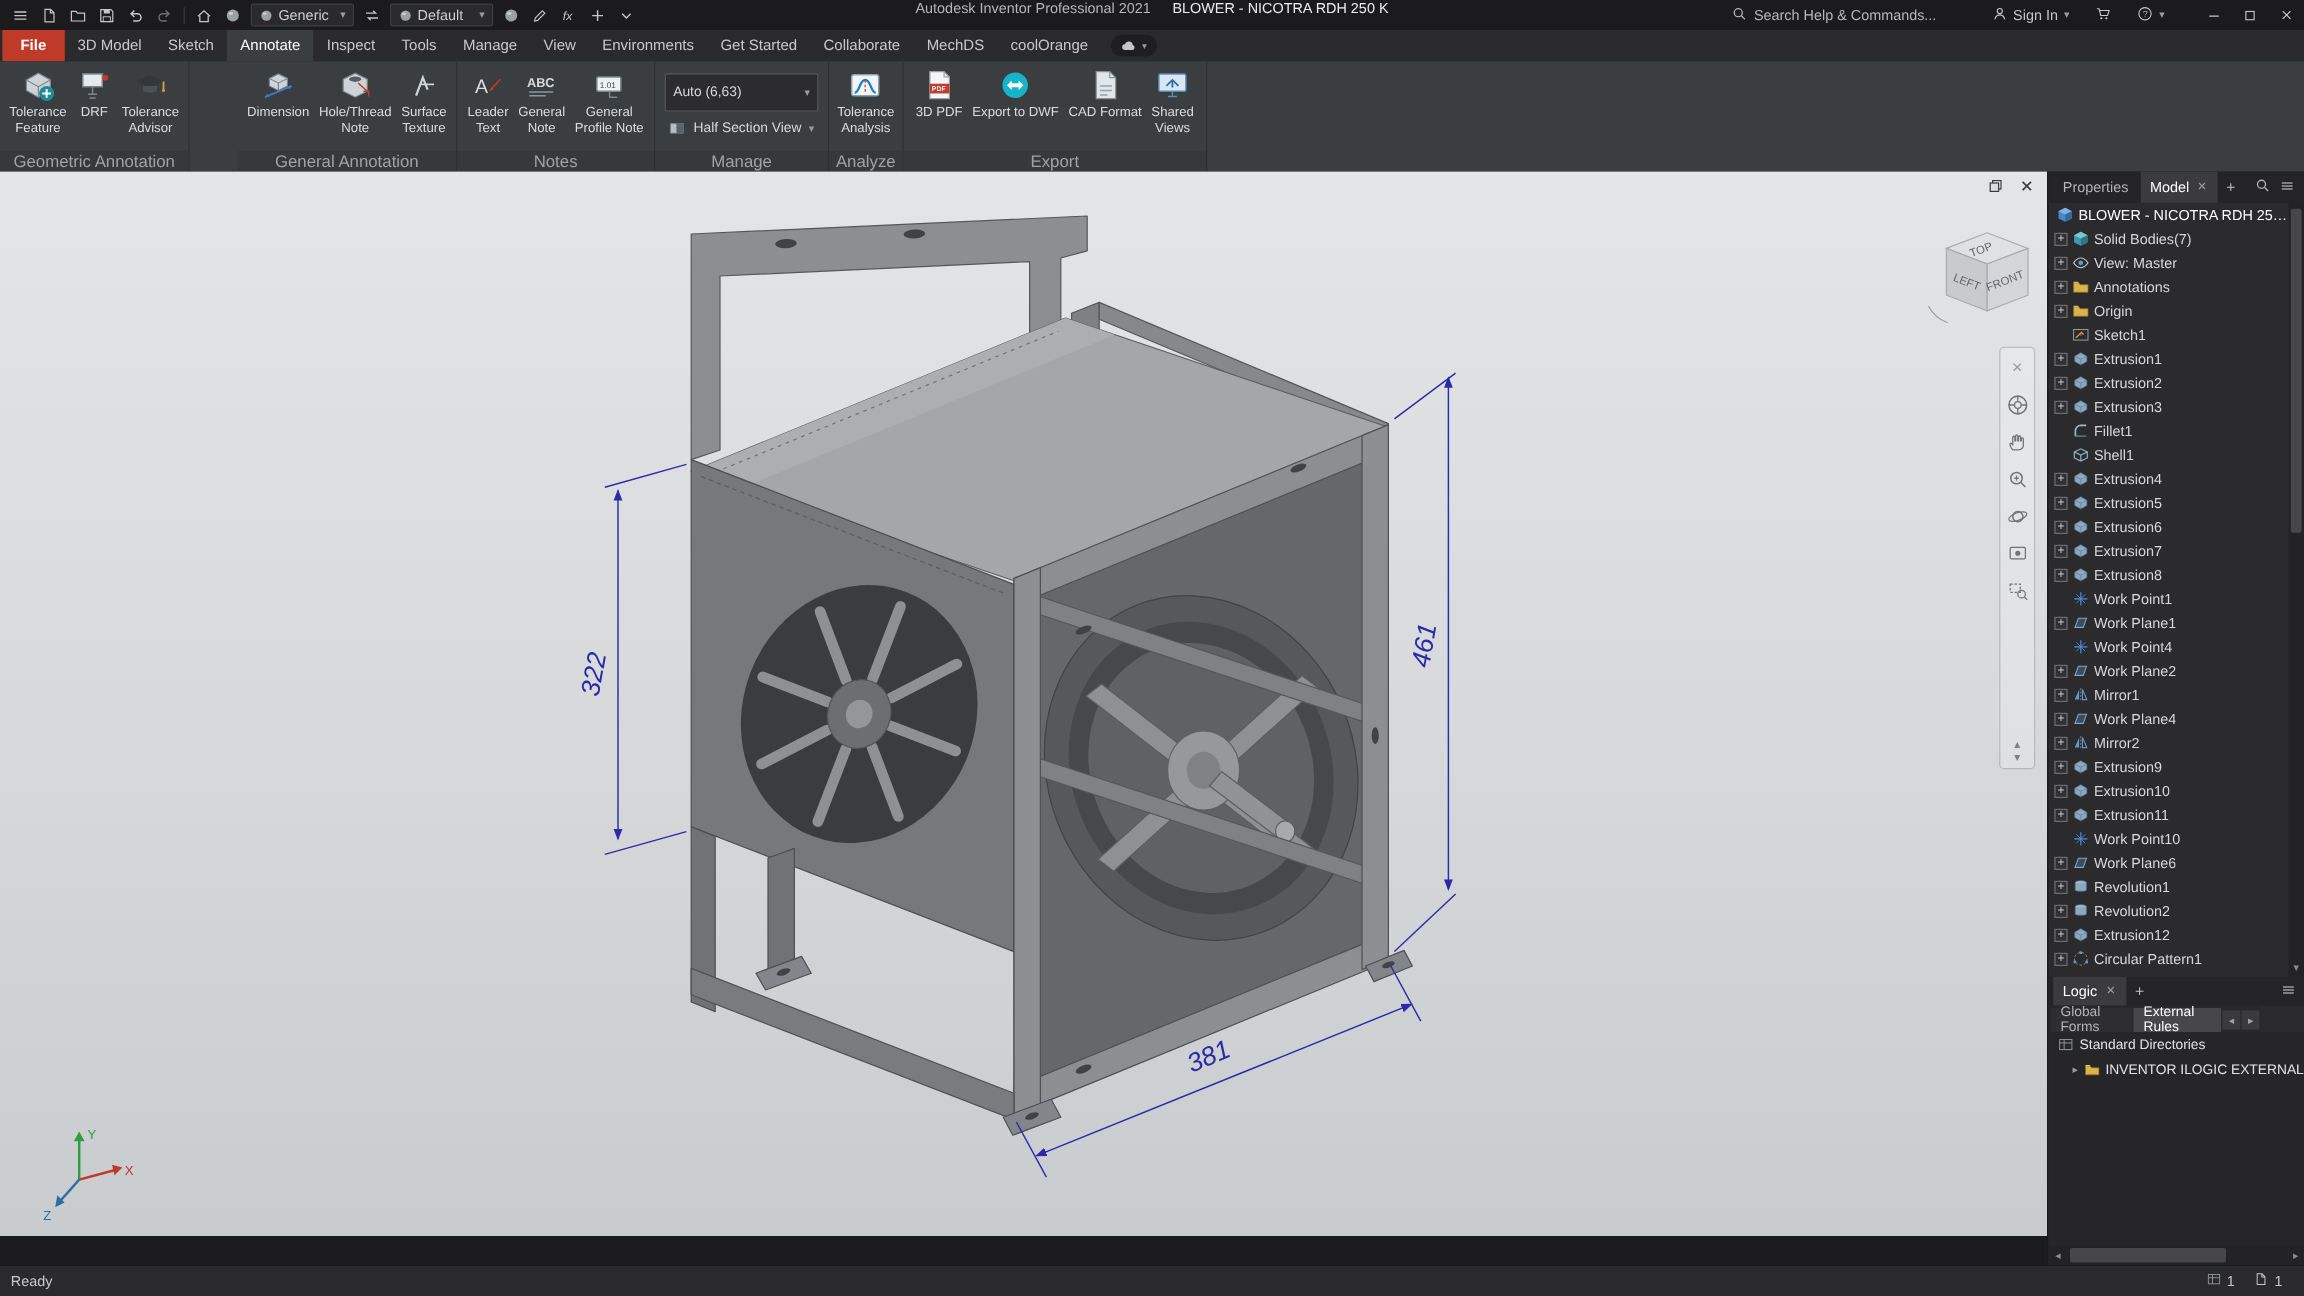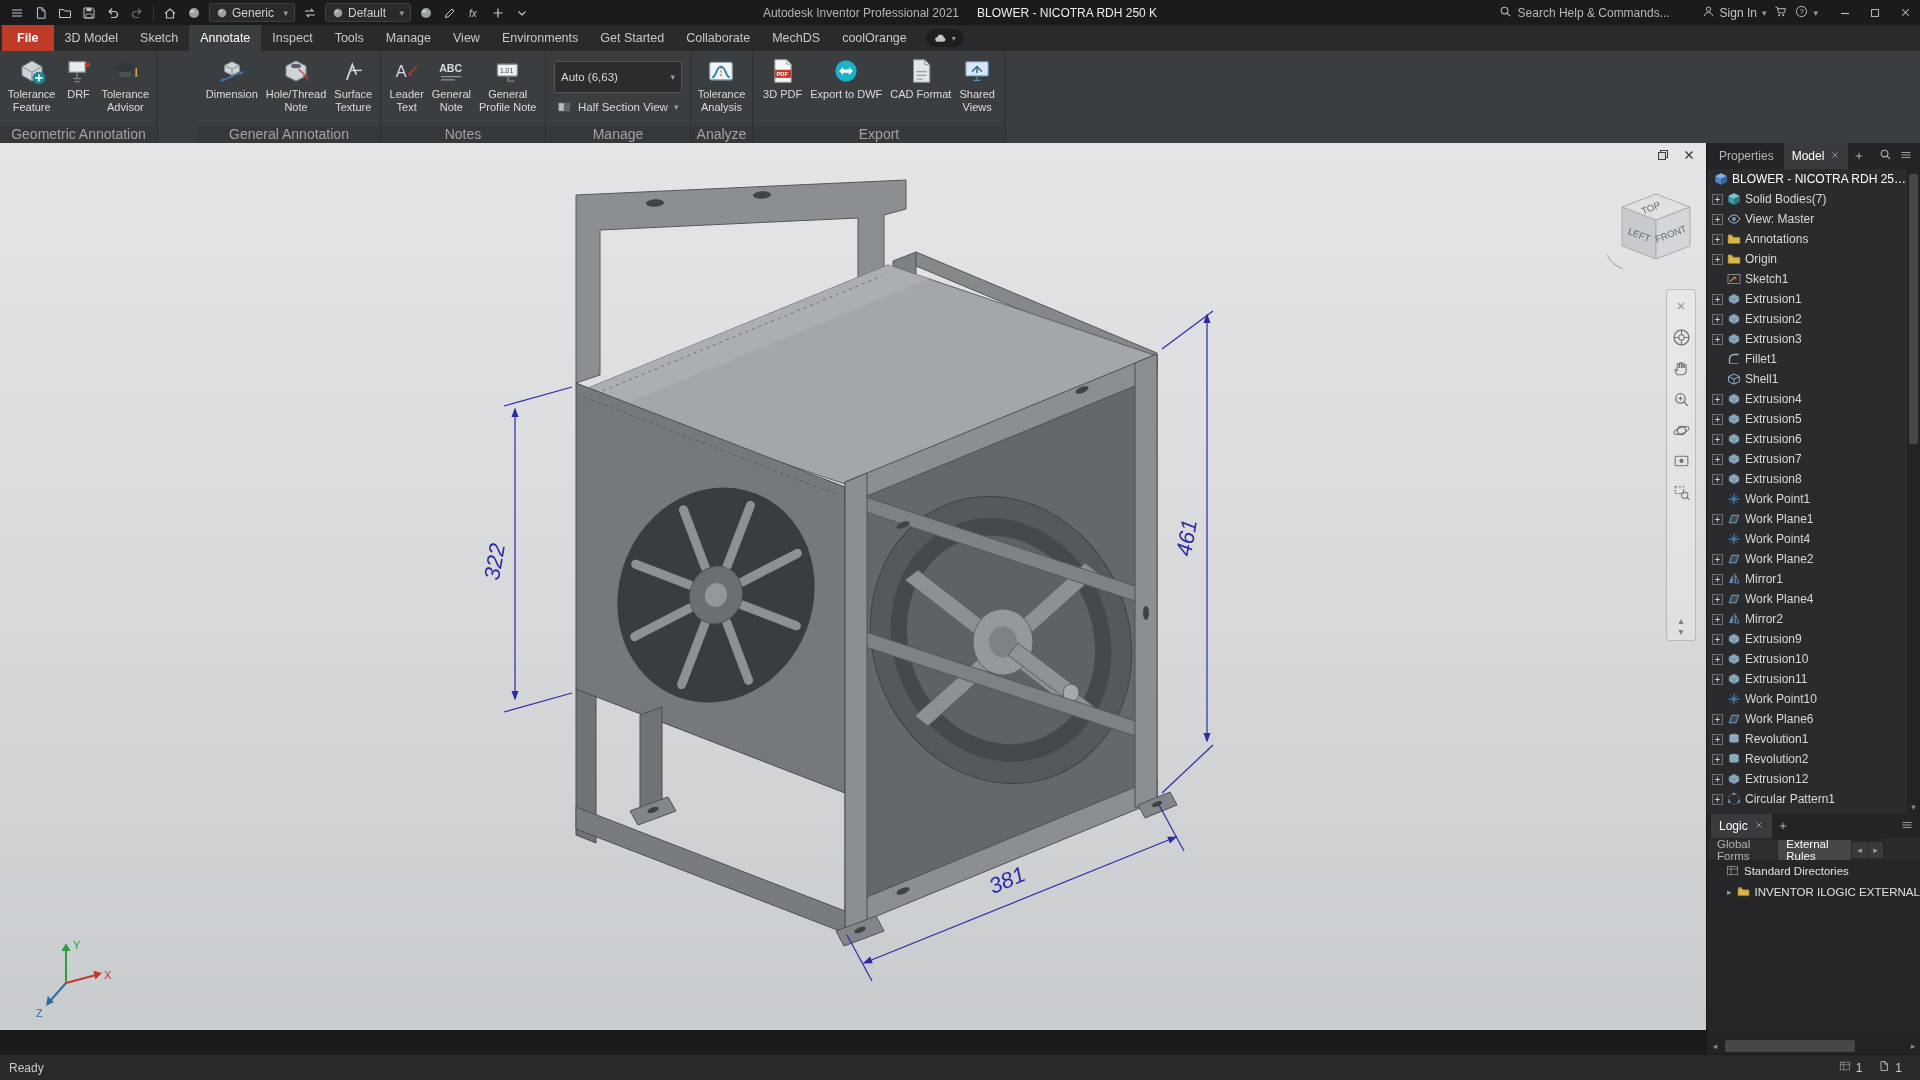--- a/index.html
+++ b/index.html
@@ -1,29 +1,29 @@
 <!DOCTYPE html>
 <html><head>
 <meta charset="utf-8">
 <style>
 *{margin:0;padding:0;box-sizing:border-box}
 html,body{width:1920px;height:1080px;overflow:hidden;background:#1b1b1d;font-family:"Liberation Sans","DejaVu Sans",sans-serif}
 #app{position:relative;width:1920px;height:1080px}
 .icw{display:inline-flex;align-items:center;justify-content:center;flex:none}
 
-#titlebar{position:absolute;left:0;top:0;width:1920px;height:25px;background:#1b1b1d;display:flex;align-items:center;color:#c6c6c6;font-size:12px;z-index:10}
+#titlebar{position:absolute;left:0;top:0;width:1920px;height:25px;background:#1b1b1d;display:flex;color:#c6c6c6;font-size:12px;z-index:10}
 .qat{display:flex;align-items:center;gap:2px;padding-left:6px}
 .qbtn{width:22px;height:21px;display:flex;align-items:center;justify-content:center;border-radius:2px}
 .sep{width:1px;height:14px;background:#3a3a3c;margin:0 3px}
 .qsel{display:flex;align-items:center;gap:4px;background:#2a2a2c;border:1px solid #3f3f41;height:19px;padding:0 6px;border-radius:2px;color:#cfcfcf;margin:0 2px;min-width:86px}
 .qsel .car{margin-left:auto;color:#9a9a9a;font-size:9px}
 .title-center{position:absolute;left:50%;transform:translateX(-50%);display:flex;gap:18px;white-space:nowrap}
 .title-center .app{color:#b5b5b5}
 .title-center .doc{color:#ededed}
-.tb-right{margin-left:auto;display:flex;align-items:center;gap:8px}
+.tb-right{margin-left:auto;display:flex;align-items:center;gap:22px}
 .tb-search{display:flex;align-items:center;gap:6px;color:#b8b8b8;width:195px}
 .tb-item{display:flex;align-items:center;gap:5px;color:#c6c6c6}
 .tb-item .car{font-size:9px;color:#9a9a9a}
 .winbtns{display:flex;margin-left:4px}
 .winbtn{width:30px;height:25px;display:flex;align-items:center;justify-content:center}
 
 #ribbon-tabs{position:absolute;top:25px;left:0;width:1920px;height:26px;background:#2a2a2c;display:flex;align-items:stretch;padding-left:2px}
 .rtab{display:flex;align-items:center;padding:0 11px;color:#c9c9c9;font-size:12.5px}
 .rtab.file{background:#bf3a28;color:#fff;font-weight:bold;padding:0 15px}
 .rtab.active{background:#3a3e40;color:#fff}
@@ -1113,21 +1113,21 @@
       </div>
       <div class="logic-tabs">
           <div class="ltab">Global Forms</div>
           <div class="ltab active">External Rules</div>
           <div class="lt-pagers">
             <span class="pgbtn">◂</span>
             <span class="pgbtn">▸</span>
           </div>
         </div>
       <div class="logic-content">
-          <div class="lrow" style="padding-left: 19px;">
+          <div class="lrow" style="padding-left: 8px;">
             <span class="icw" style="width:13px;height:13px">
               <svg viewBox="0 0 14 14" width="13" height="13">
                 <rect x="1.5" y="2.5" width="11" height="9" fill="none" stroke="#9aa0a4" stroke-width=".8"></rect>
                 <path d="M1.5 5.5h11M5.5 2.5v9" stroke="#9aa0a4" stroke-width=".8"></path>
               </svg>
             </span>
             <span>Standard Directories</span>
           </div>
           <div class="lrow" style="padding-left: 20px;">
             <span class="exp">▸</span>

